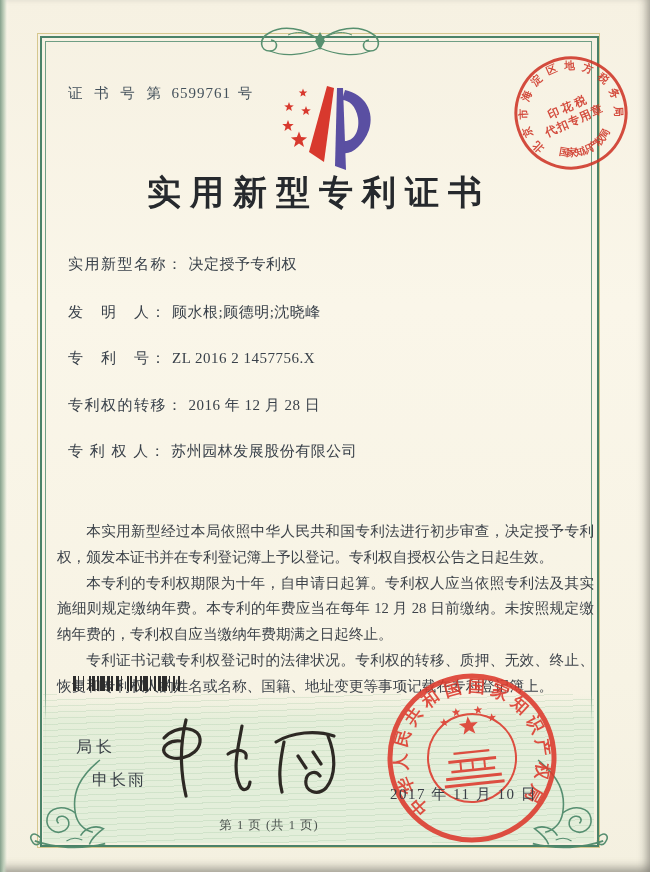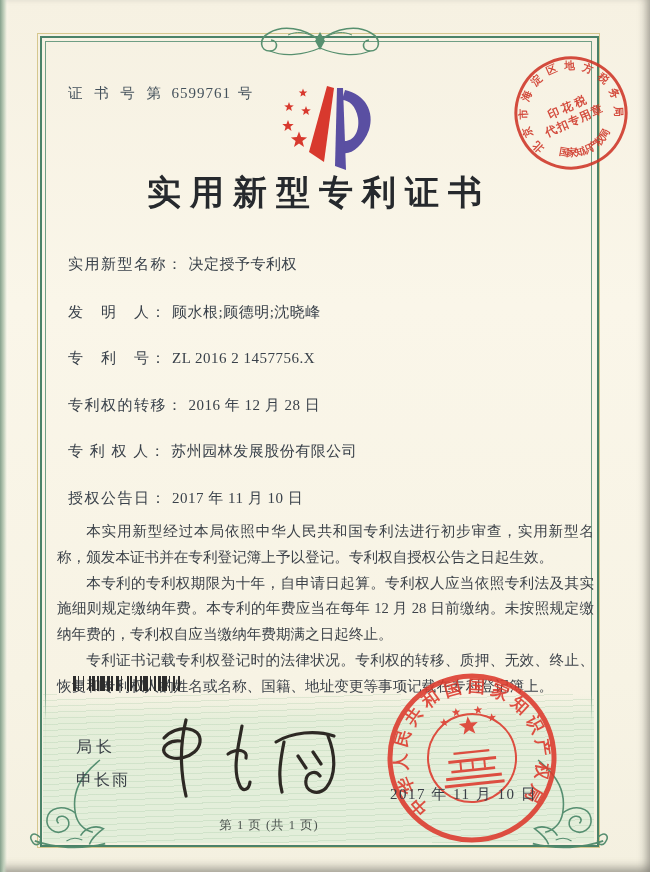--- a/index.html
+++ b/index.html
@@ -37,21 +37,21 @@
   .field .val{margin-left:5px;letter-spacing:.5px;}
   .f0{top:255px}.f1{top:303px}.f2{top:349px}.f3{top:396px}.f4{top:442px}.f5{top:489px}
   
   .body{position:absolute;left:57px;top:519px;width:537px;z-index:3;
     font-size:14.6px;line-height:25.8px;color:#3d434a;text-align:justify;}
   .body p{margin:0;text-indent:2em;}
   
   .barcode{position:absolute;left:73px;top:676px;width:152px;height:15px;display:flex;z-index:3;}
   .barcode span{height:100%;}
   .signer-title{position:absolute;left:76px;top:737px;font-size:16px;letter-spacing:4px;color:#3a4147;z-index:3;}
-  .signer-name{position:absolute;left:76px;top:770px;font-size:16px;letter-spacing:2px;color:#3a4147;z-index:3;font-family:Liberation Mono, monospace;}
+  .signer-name{position:absolute;left:92px;top:770px;font-size:16px;letter-spacing:2px;color:#3a4147;z-index:3;font-family:Liberation Mono, monospace;}
   .signature{position:absolute;left:150px;top:708px;z-index:4;}
   .office-seal{position:absolute;left:384px;top:670px;z-index:3;opacity:.88;}
   .issue-date{position:absolute;left:390px;top:785px;font-size:15px;letter-spacing:1.5px;color:#393e47;z-index:5;}
   .page-footer{position:absolute;left:41px;top:817px;width:456px;text-align:center;
     font-size:12.5px;letter-spacing:1px;color:#4a524e;z-index:3;}
   svg text{font-family:"Liberation Serif","DejaVu Serif",serif;font-weight:bold;}
 </style>
 </head>
 <body>
 
@@ -154,26 +154,23 @@
   </div>
   <div class="field f2">
     <span class="lab">专　利　号：</span><span class="val">ZL 2016 2 1457756.X</span>
   </div>
   <div class="field f3">
     <span class="lab">专利权的转移：</span><span class="val">2016 年 12 月 28 日</span>
   </div>
   <div class="field f4">
     <span class="lab">专 利 权 人：</span><span class="val">苏州园林发展股份有限公司</span>
   </div>
-  <div class="field f5">
-    <span class="lab">授权公告日：</span><span class="val">2017 年 11 月 10 日</span>
-  </div>
 
   <div class="body">
-    <p>本实用新型经过本局依照中华人民共和国专利法进行初步审查，实用新型名称，颁发本证书并在专利登记簿上予以登记。专利权自授权公告之日起生效。</p>
+    <p>本实用新型经过本局依照中华人民共和国专利法进行初步审查，决定授予专利权，颁发本证书并在专利登记簿上予以登记。专利权自授权公告之日起生效。</p>
     <p>本专利的专利权期限为十年，自申请日起算。专利权人应当依照专利法及其实施细则规定缴纳年费。本专利的年费应当在每年 12 月 28 日前缴纳。未按照规定缴纳年费的，专利权自应当缴纳年费期满之日起终止。</p>
     <p>专利证书记载专利权登记时的法律状况。专利权的转移、质押、无效、终止、恢复和专利权人的姓名或名称、国籍、地址变更等事项记载在专利登记簿上。</p>
   </div>
 
   <div class="barcode" id="barcode">
       <span style="width: 3.2px; background: rgb(44, 44, 44);"></span>
       <span style="width: 1.6px; background: transparent;"></span>
       <span style="width: 1.6px; background: rgb(44, 44, 44);"></span>
       <span style="width: 3.2px; background: transparent;"></span>
       <span style="width: 1.6px; background: rgb(44, 44, 44);"></span>

